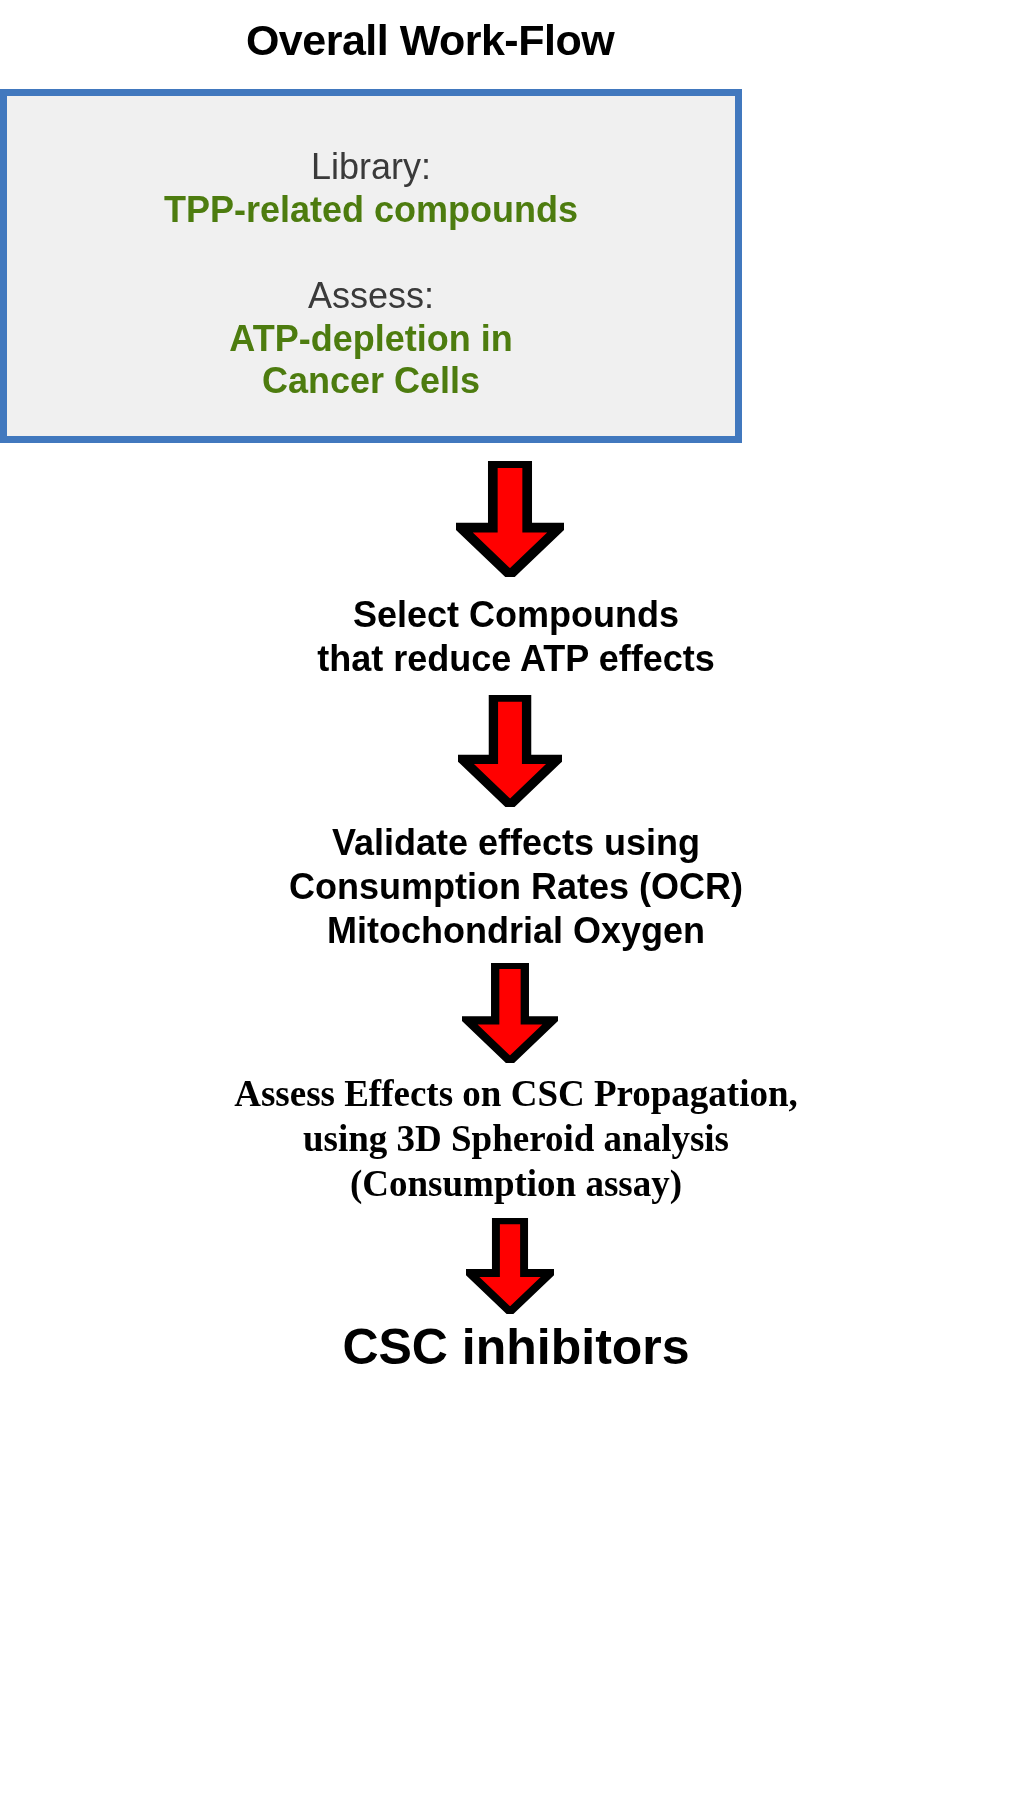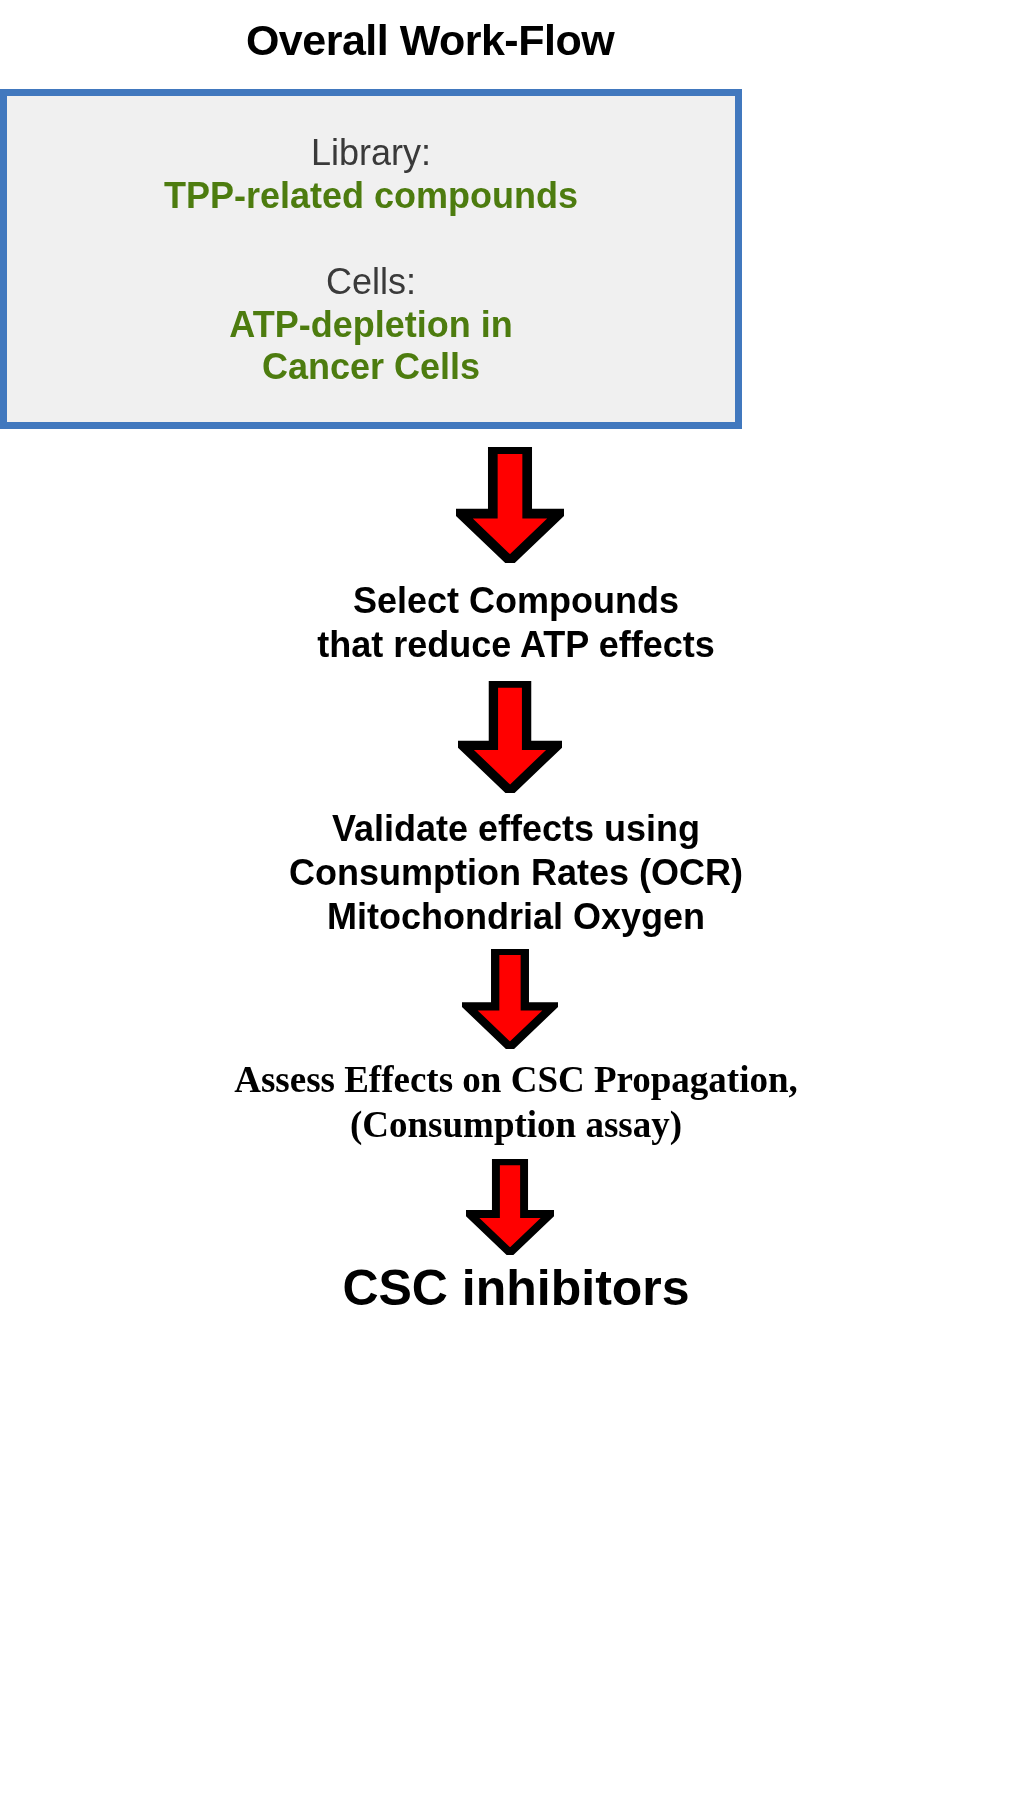--- a/index.html
+++ b/index.html
@@ -36,21 +36,21 @@
     line-height: 1.05;
   }
 
   
   .library-box {
     margin-top: 26px;
     width: 742px;
     box-sizing: border-box;
     border: 7px solid #4178be;
     background: #f0f0f0;
-    padding: 36px 20px 34px 20px;
+    padding: 50px 20px 34px 20px;
     text-align: center;
     color: #333333;
   }
   .box-label {
     font-size: 36px;
     font-weight: normal;
     line-height: 1.18;
     color: #3a3a3a;
     margin: 0;
   }
@@ -103,21 +103,21 @@
 <div id="figure">
 
   <div class="fig-title">Overall Work-Flow</div>
 
   <div class="library-box">
     <div class="box-group">
       <div class="box-label">Library:</div>
       <div class="box-value">TPP-related compounds</div>
     </div>
     <div class="box-group">
-      <div class="box-label">Cells:</div>
+      <div class="box-label">Assess:</div>
       <div class="box-value">ATP-depletion in</div>
       <div class="box-value">Cancer Cells</div>
     </div>
   </div>
 
   <div class="arrow-wrap">
     <svg class="arrow arrow-lg" viewBox="0 0 100 108" preserveAspectRatio="xMidYMid meet">
       <polygon points="34,2 66,2 66,62 96,62 50,106 4,62 34,62" fill="#ff0000" stroke="#000000" stroke-width="9" stroke-linejoin="miter"></polygon>
     </svg>
   </div>
@@ -145,20 +145,21 @@
 
   <div class="arrow-wrap">
     <svg class="arrow arrow-sm" viewBox="0 0 100 108" preserveAspectRatio="xMidYMid meet">
       <polygon points="34,2 66,2 66,62 96,62 50,106 4,62 34,62" fill="#ff0000" stroke="#000000" stroke-width="9" stroke-linejoin="miter"></polygon>
     </svg>
   </div>
 
   <div class="step-wrap">
     <div class="step-text wide">
       <div>Assess Effects on CSC Propagation,</div>
+      <div>using 3D Spheroid analysis</div>
       <div>(Consumption assay)</div>
     </div>
   </div>
 
   <div class="arrow-wrap">
     <svg class="arrow arrow-xs" viewBox="0 0 100 108" preserveAspectRatio="xMidYMid meet">
       <polygon points="34,2 66,2 66,62 96,62 50,106 4,62 34,62" fill="#ff0000" stroke="#000000" stroke-width="9" stroke-linejoin="miter"></polygon>
     </svg>
   </div>
 

